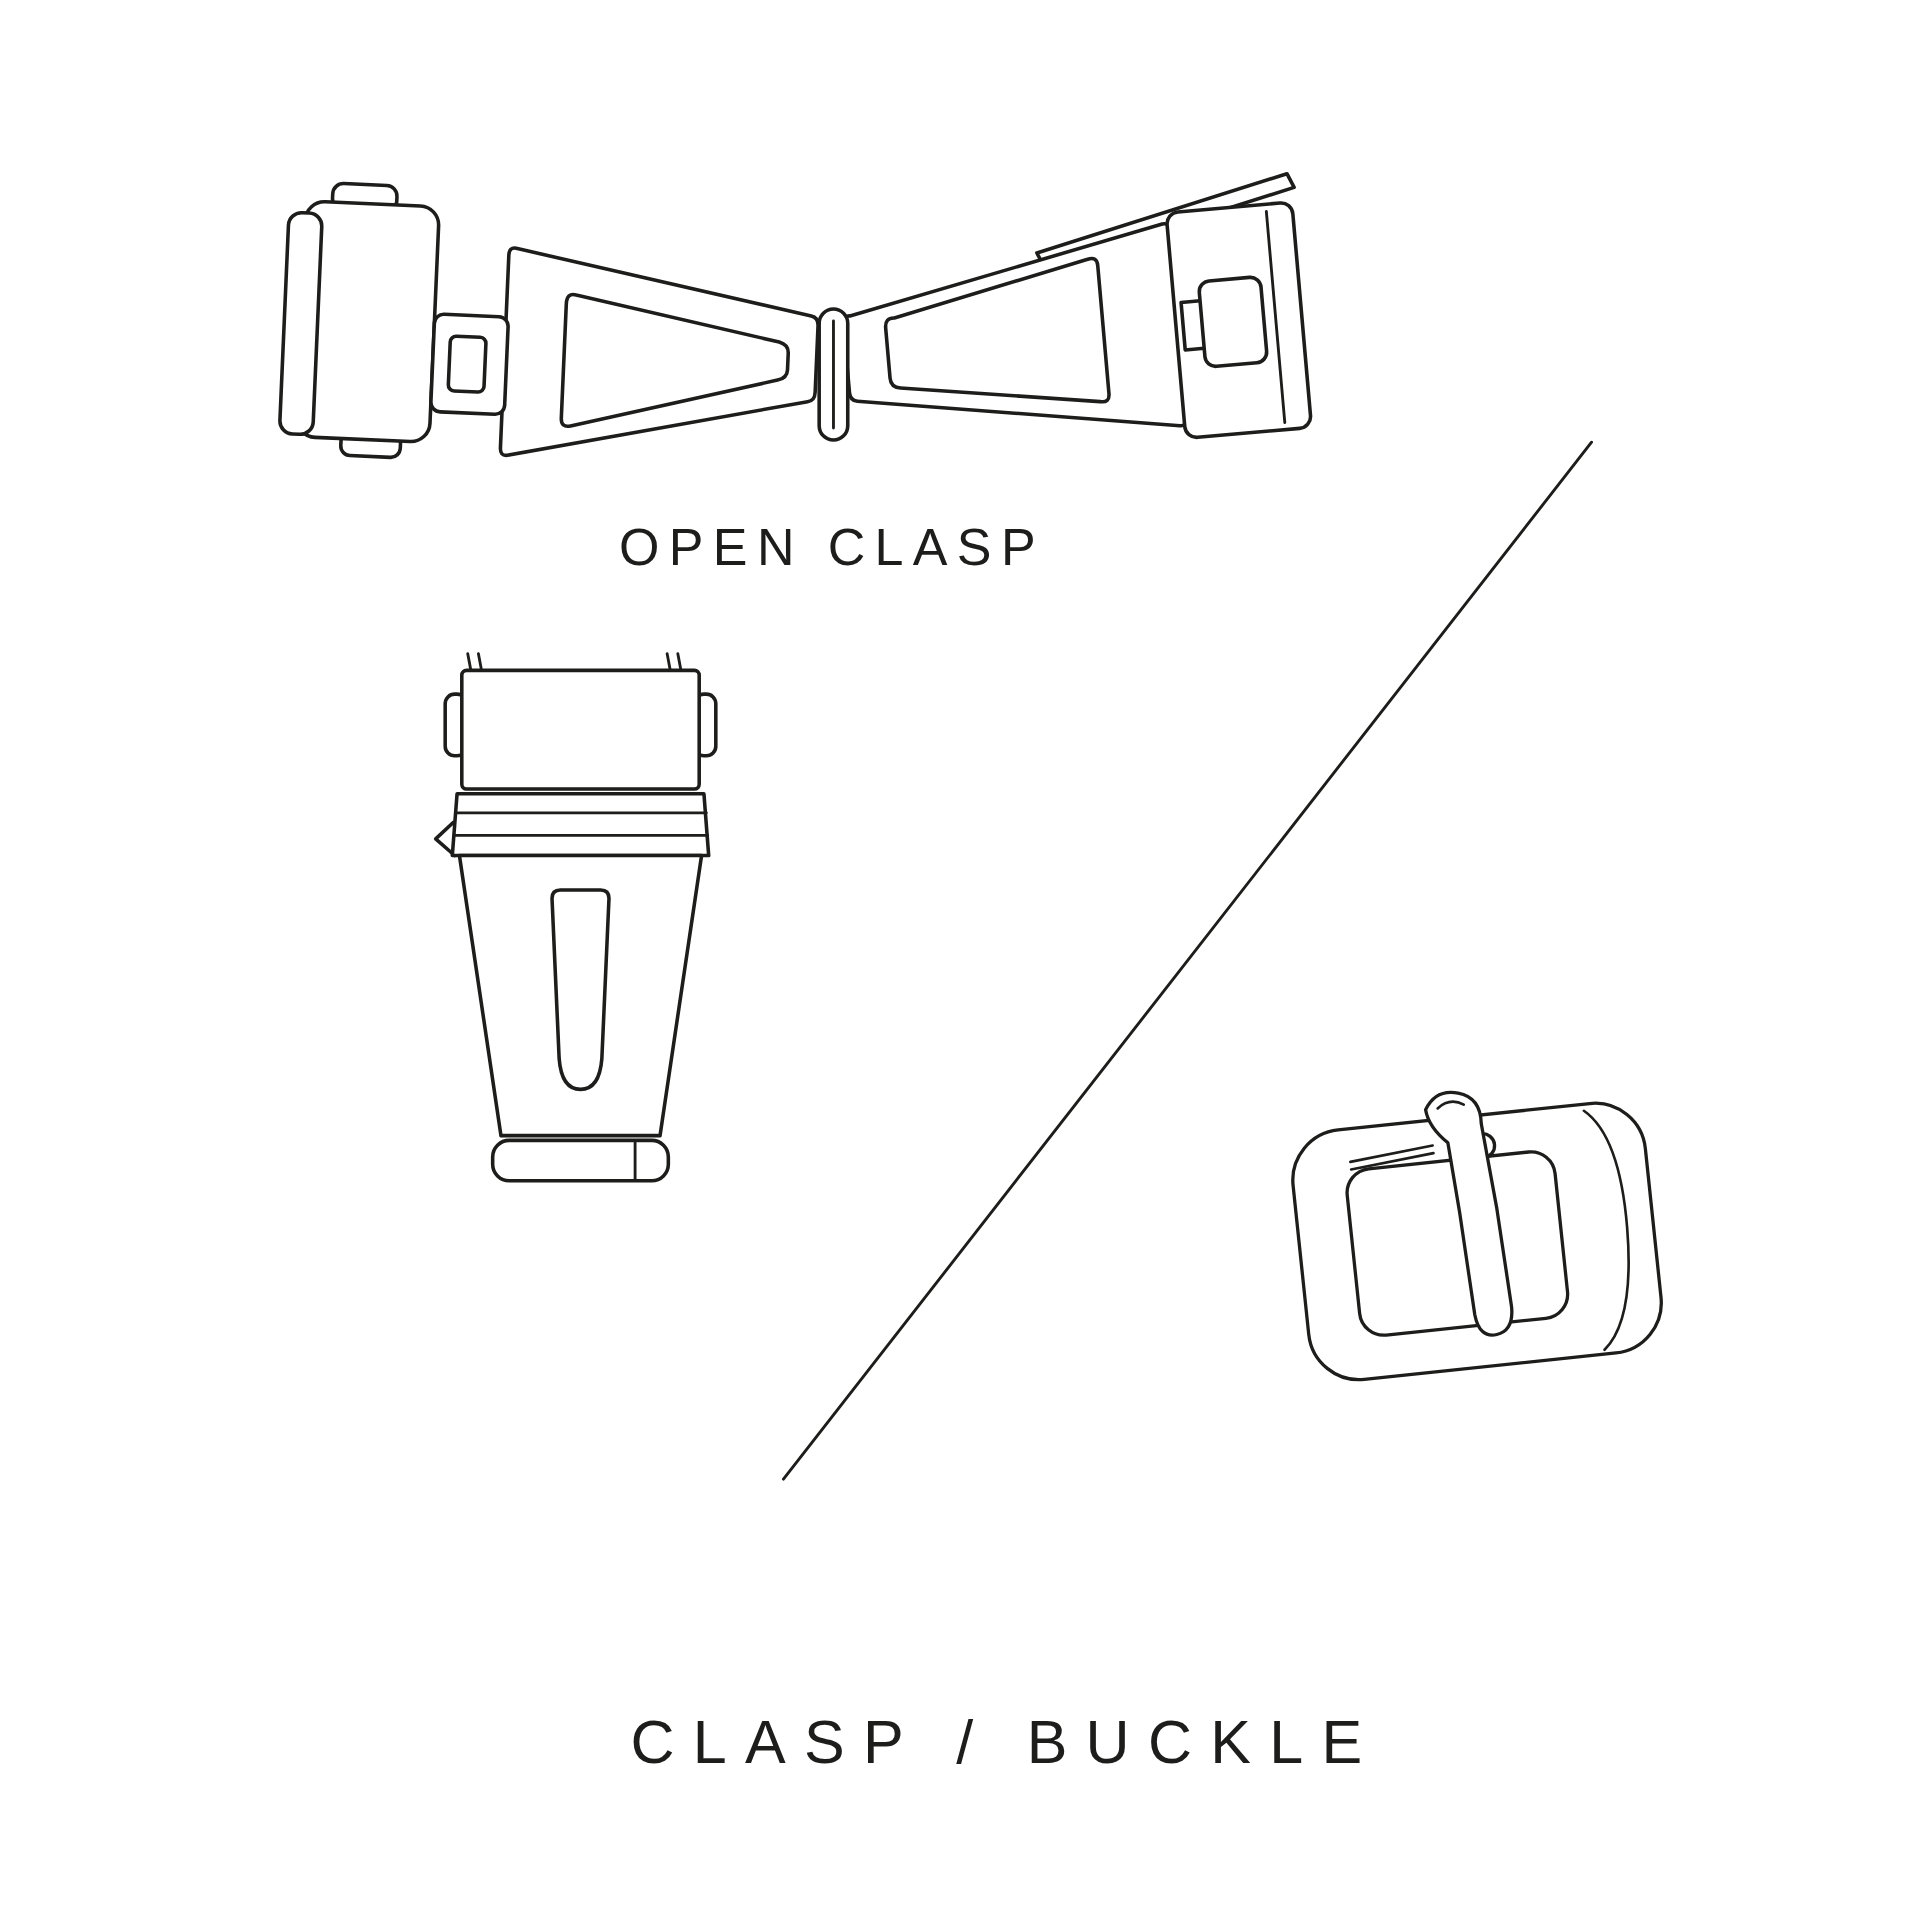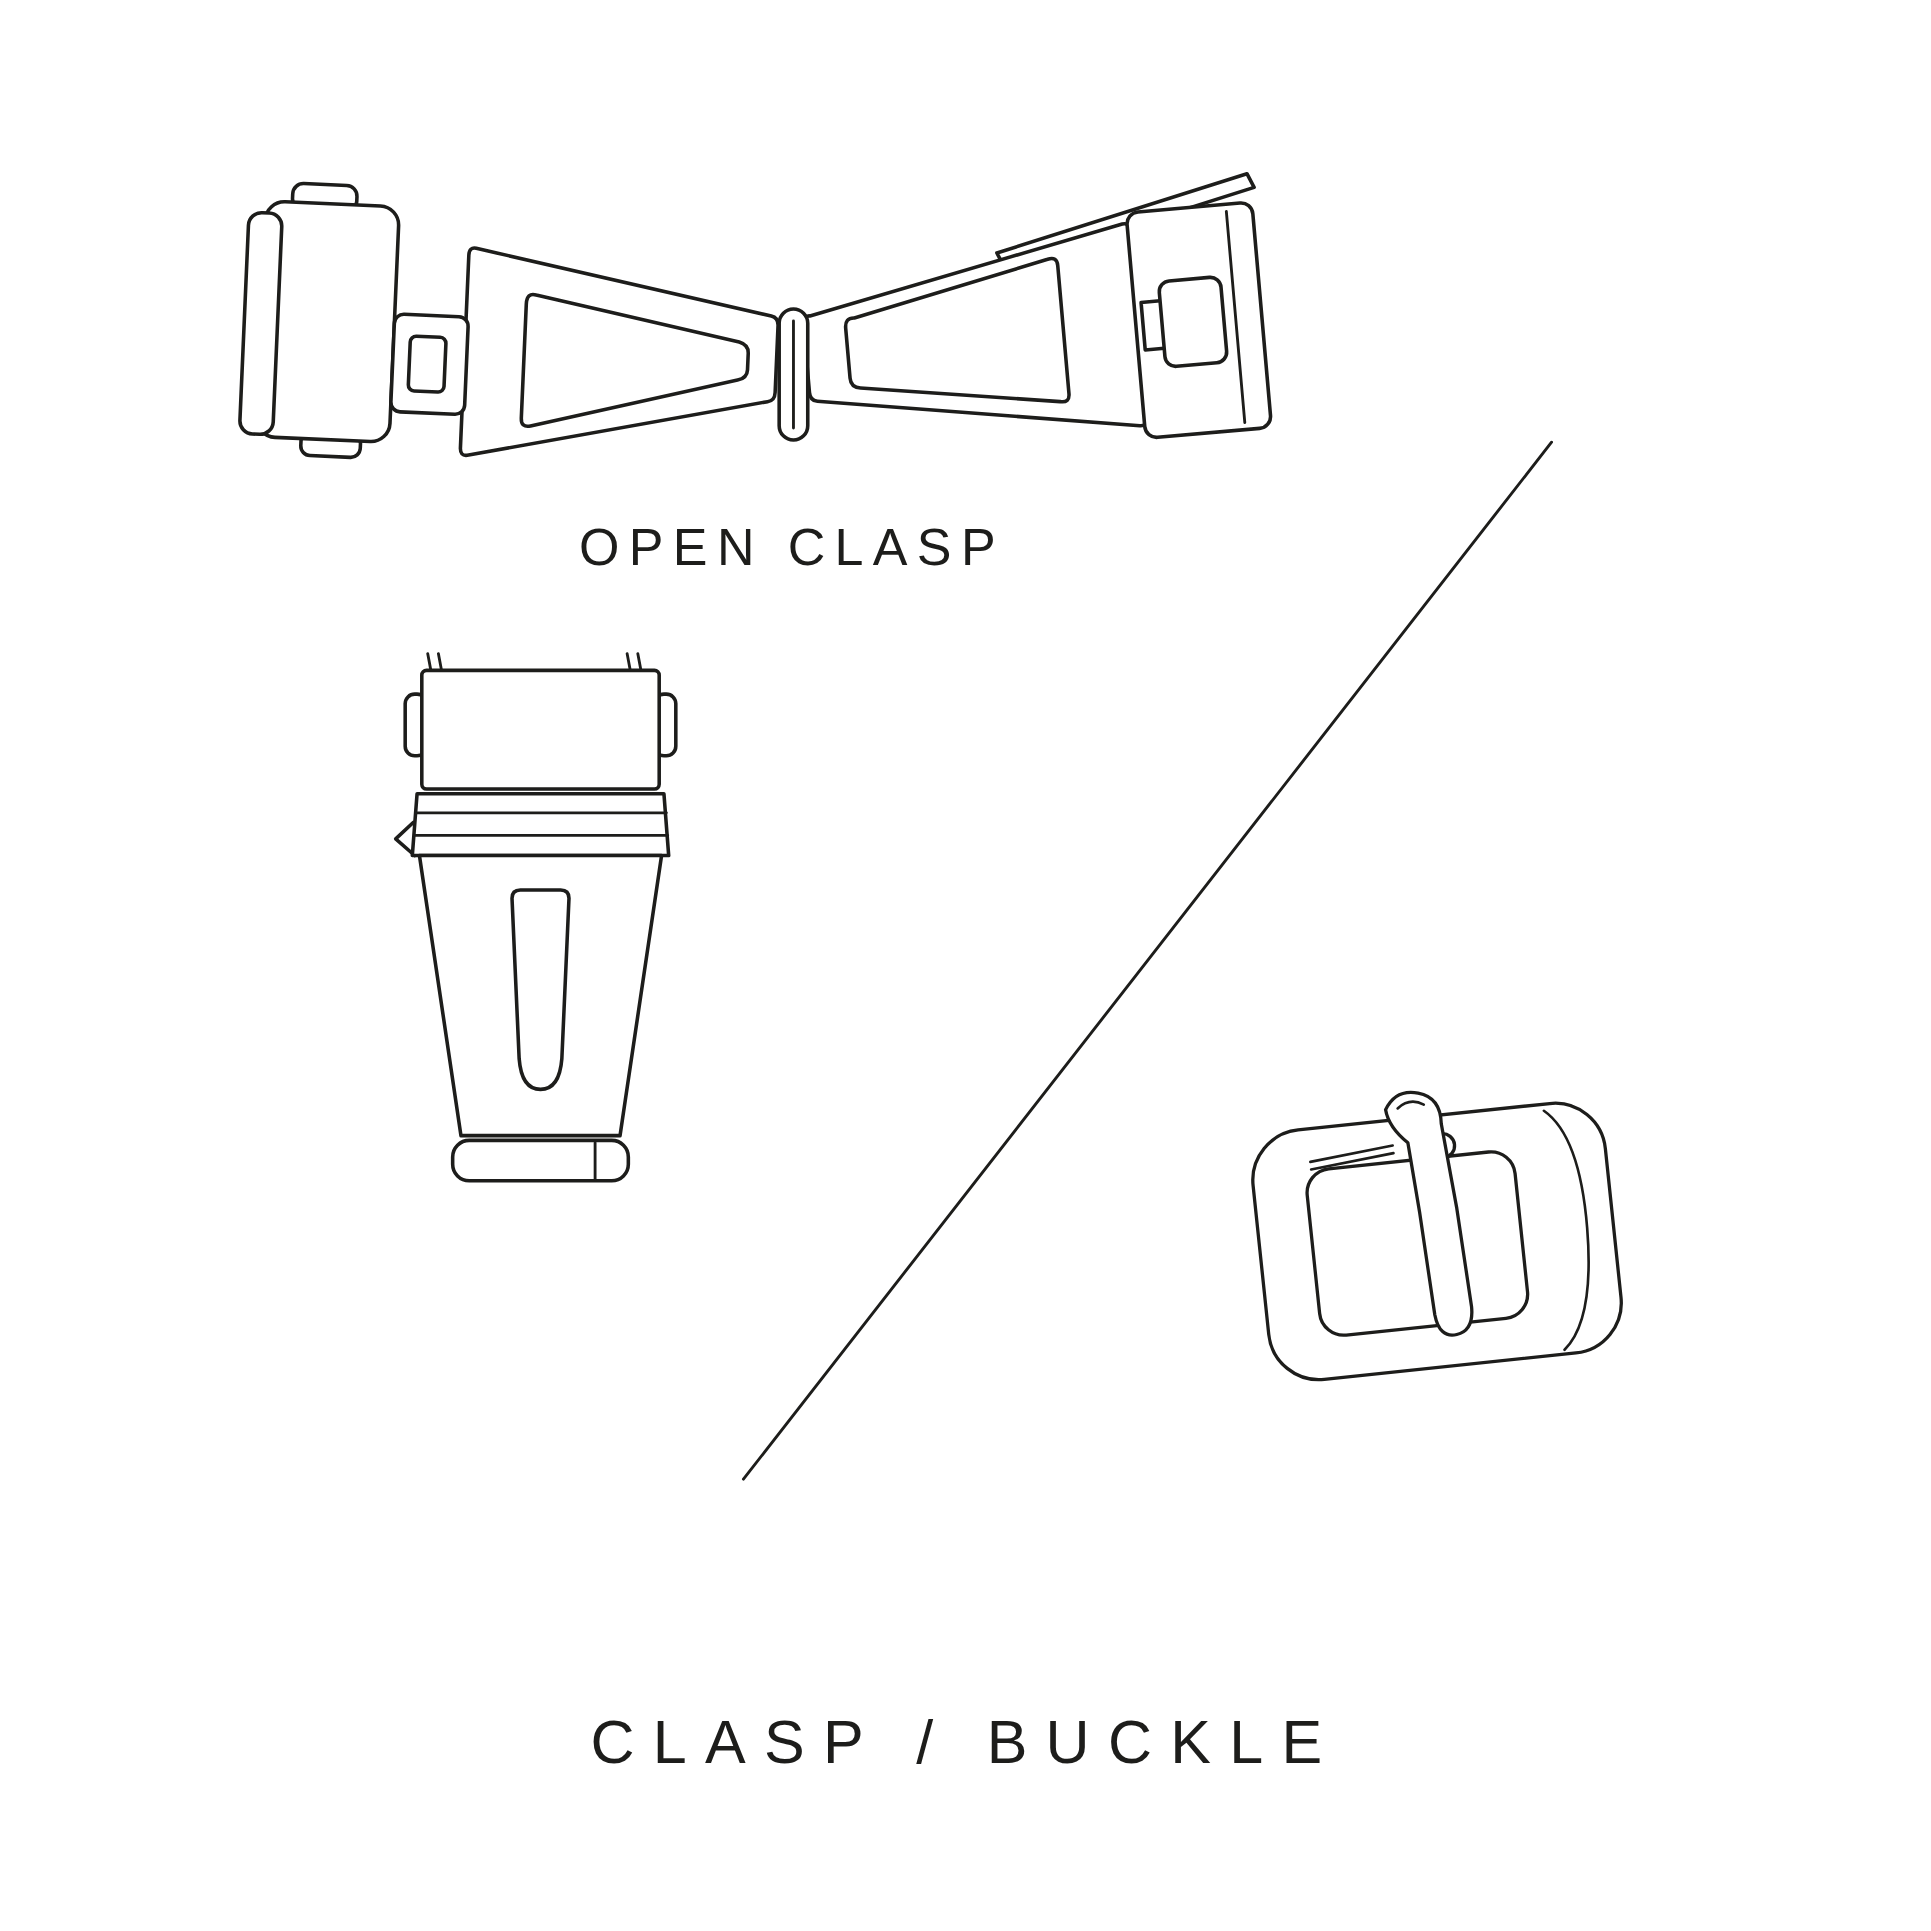--- a/index.html
+++ b/index.html
@@ -13,20 +13,21 @@
     background:var(--bg);
     font-family:"Liberation Sans", sans-serif;
     color:var(--text);
   }
   .canvas{
     position:relative;
     width:1672px;
     height:1931px;
     background:var(--bg);
     overflow:hidden;
+    margin-left:40px;
   }
   figure{margin:0;position:absolute;}
   svg{display:block;}
   
   .st{fill:none;stroke:var(--line);stroke-width:3;stroke-linejoin:round;stroke-linecap:round;}
   
   .wh{fill:#ffffff;stroke:var(--line);stroke-width:3;stroke-linejoin:round;stroke-linecap:round;}
   .thin{stroke-width:2.4;}
   .caption{
     position:absolute;

